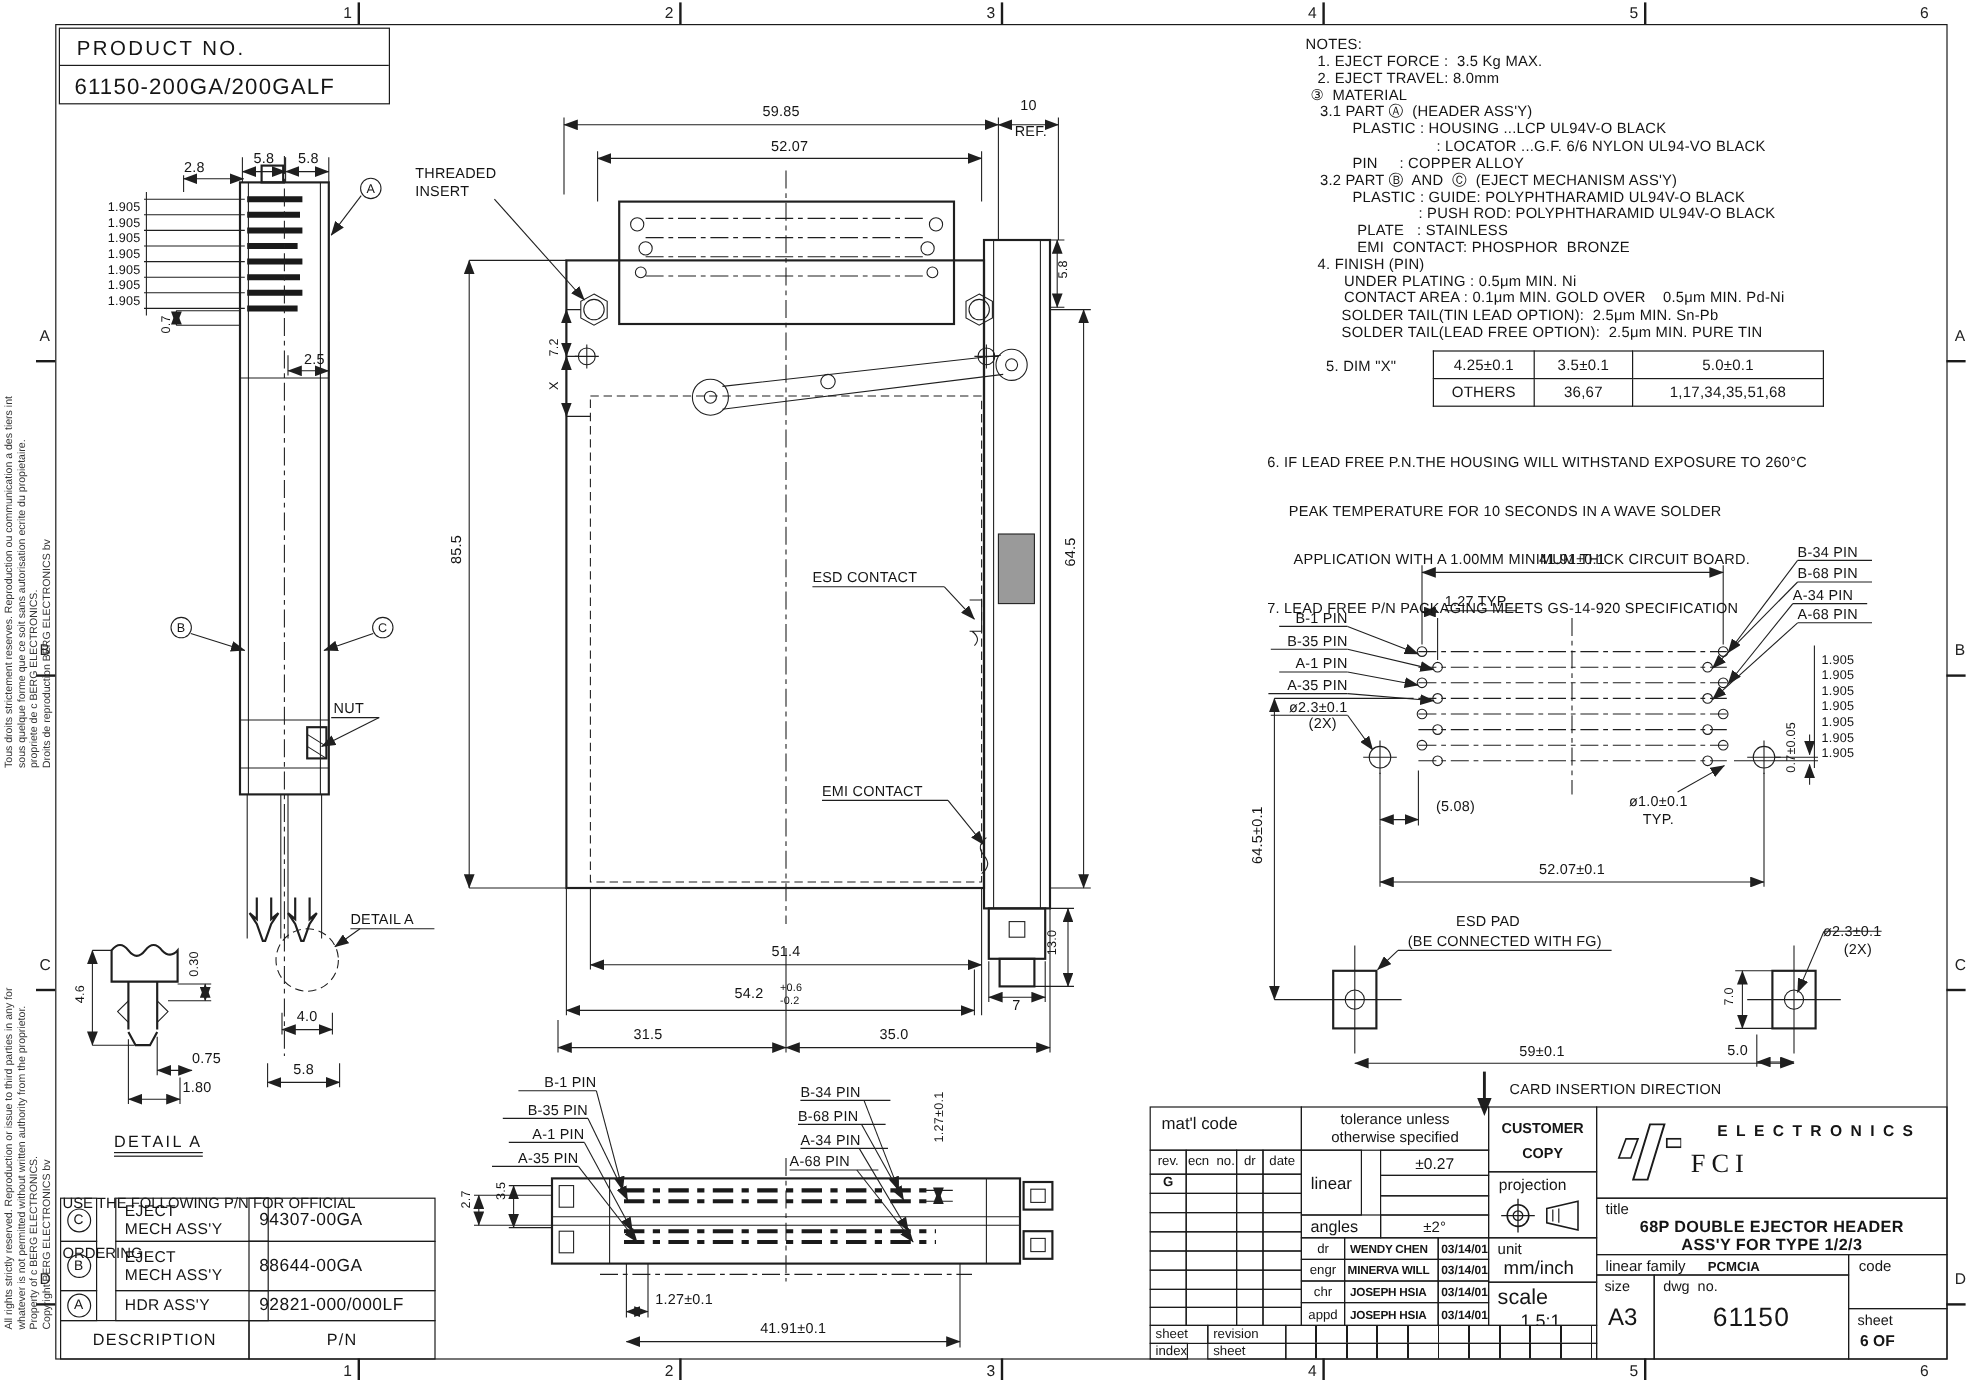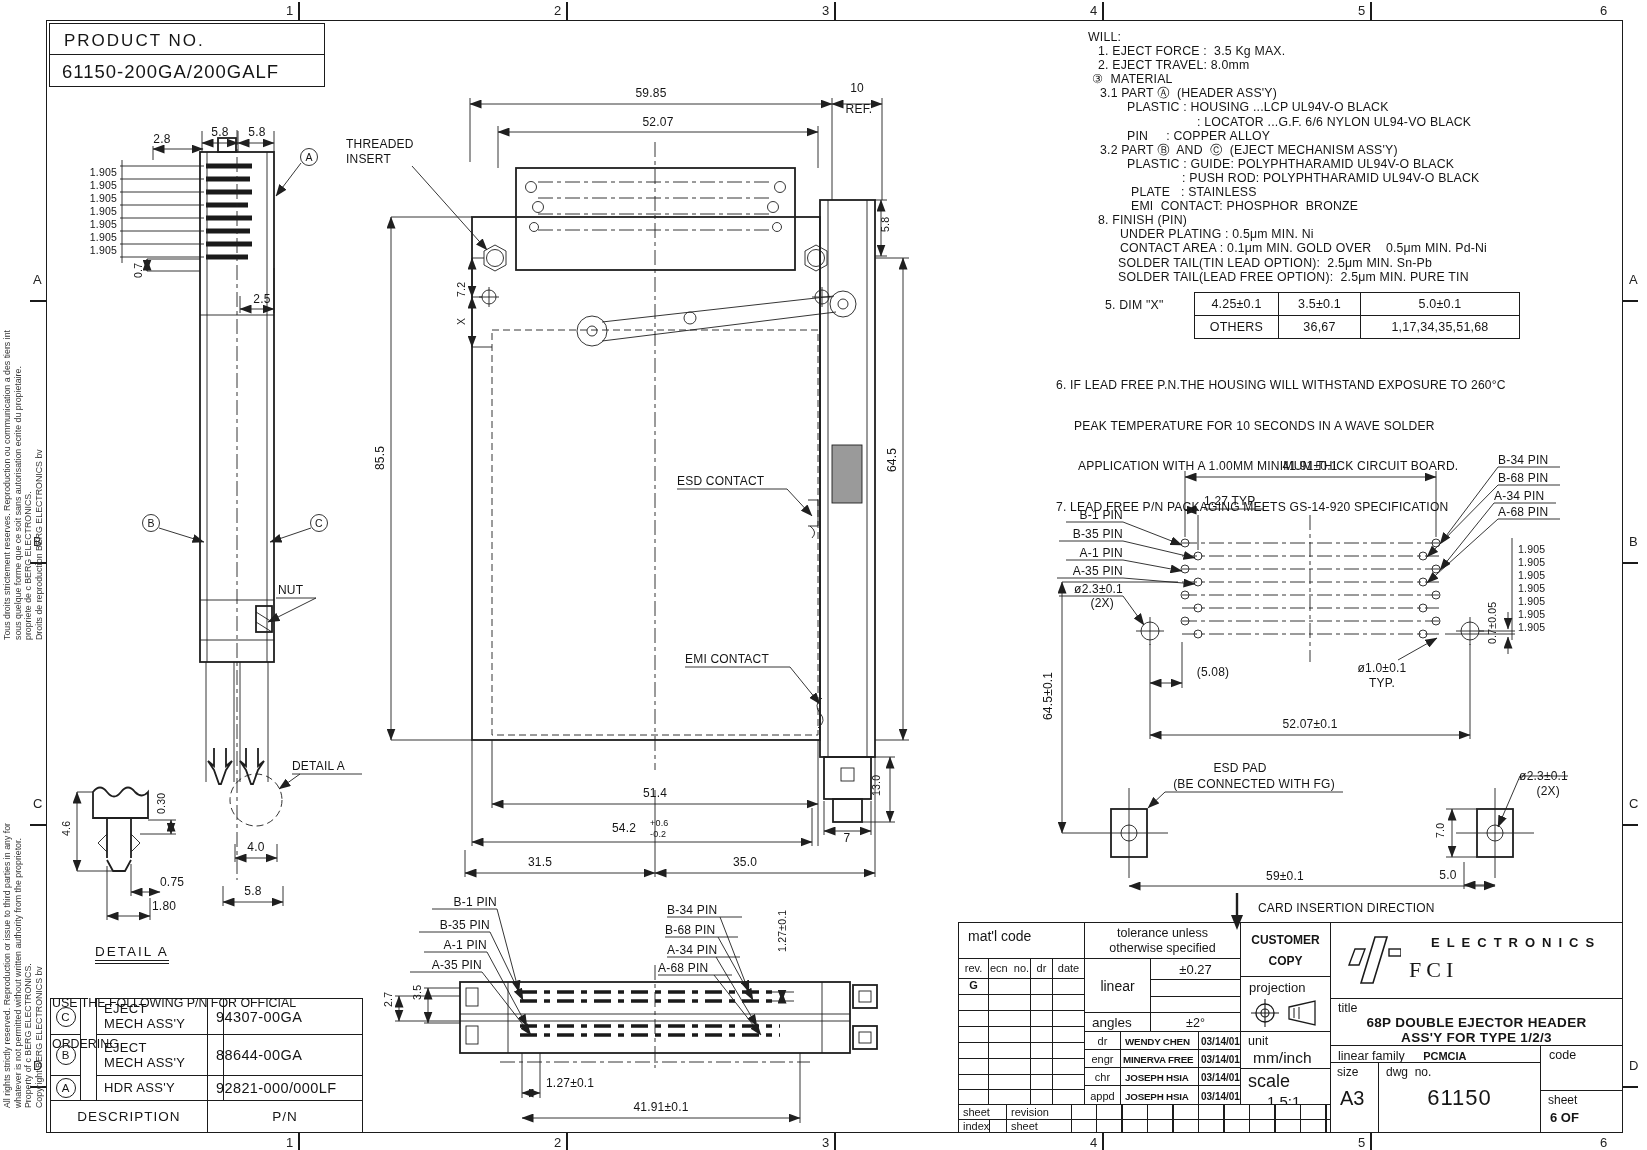--- a/index.html
+++ b/index.html
@@ -432,34 +432,34 @@
 Droits de reproduction BERG ELECTRONICS bv</div>
   </div>
   <div class="vwrap" style="left:2px;top:648px;width:42px;height:460px">
     <div class="vtext" style="top:460px;width:460px">All rights strictly reserved. Reproduction or issue to third parties in any for
 whatever is not permitted without written authority from the proprietor.
 Property of c BERG ELECTRONICS.
 Copyright BERG ELECTRONICS bv</div>
   </div>
 
   <div class="notes">
-    <div style="padding-left:36px">WILL:</div>
+    <div style="padding-left:36px">NOTES:</div>
     <div style="padding-left:46px">1. EJECT FORCE :  3.5 Kg MAX.</div>
     <div style="padding-left:46px">2. EJECT TRAVEL: 8.0mm</div>
     <div style="padding-left:40px">③  MATERIAL</div>
     <div style="padding-left:48px">3.1 PART Ⓐ  (HEADER ASS'Y)</div>
     <div style="padding-left:75px">PLASTIC : HOUSING ...LCP UL94V-O BLACK</div>
     <div style="padding-left:145px">: LOCATOR ...G.F. 6/6 NYLON UL94-VO BLACK</div>
     <div style="padding-left:75px">PIN     : COPPER ALLOY</div>
     <div style="padding-left:48px">3.2 PART Ⓑ  AND  Ⓒ  (EJECT MECHANISM ASS'Y)</div>
     <div style="padding-left:75px">PLASTIC : GUIDE: POLYPHTHARAMID UL94V-O BLACK</div>
     <div style="padding-left:130px">: PUSH ROD: POLYPHTHARAMID UL94V-O BLACK</div>
     <div style="padding-left:79px">PLATE   : STAINLESS</div>
     <div style="padding-left:79px">EMI  CONTACT: PHOSPHOR  BRONZE</div>
-    <div style="padding-left:46px">8. FINISH (PIN)</div>
+    <div style="padding-left:46px">4. FINISH (PIN)</div>
     <div style="padding-left:68px">UNDER PLATING : 0.5μm MIN. Ni</div>
     <div style="padding-left:68px">CONTACT AREA : 0.1μm MIN. GOLD OVER    0.5μm MIN. Pd-Ni</div>
     <div style="padding-left:66px">SOLDER TAIL(TIN LEAD OPTION):  2.5μm MIN. Sn-Pb</div>
     <div style="padding-left:66px">SOLDER TAIL(LEAD FREE OPTION):  2.5μm MIN. PURE TIN</div>
     <div class="dimx">
       <span class="lbl">5. DIM "X"</span>
       <table>
         <tbody><tr>
           <td style="width:83px">4.25±0.1</td>
           <td style="width:81px">3.5±0.1</td>
@@ -558,31 +558,31 @@
     <div class="cell" style="left:72px;top:136px;width:23px;height:17px"></div>
     <div class="cell" style="left:94px;top:136px;width:33px;height:17px"></div>
     <div class="cell" style="left:0;top:152px;width:31px;height:16px"></div>
     <div class="cell" style="left:30px;top:152px;width:43px;height:16px"></div>
     <div class="cell" style="left:72px;top:152px;width:23px;height:16px"></div>
     <div class="cell" style="left:94px;top:152px;width:33px;height:16px"></div>
     <div class="cell" style="left:0;top:167px;width:31px;height:16px"></div>
     <div class="cell" style="left:30px;top:167px;width:43px;height:16px"></div>
     <div class="cell" style="left:72px;top:167px;width:23px;height:16px"></div>
     <div class="cell" style="left:94px;top:167px;width:33px;height:16px"></div>
-    <div class="cell" style="left:126px;top:36px;width:67px;height:55px;font-size:14px;display:flex;align-items:center;justify-content:center">linear</div>
+    <div class="cell" style="left:126px;top:36px;width:51px;height:55px;font-size:14px;display:flex;align-items:center;justify-content:center">linear</div>
     <div class="cell" style="left:192px;top:36px;width:91px;height:22px;font-size:13px;text-align:center;padding-top:3px">±0.27</div>
     <div class="cell" style="left:192px;top:57px;width:91px;height:18px"></div>
     <div class="cell" style="left:192px;top:74px;width:91px;height:17px"></div>
     <div class="cell" style="left:126px;top:90px;width:67px;height:20px;font-size:13.5px;padding:2px 0 0 7px">angles</div>
     <div class="cell" style="left:192px;top:90px;width:91px;height:20px;font-size:12.5px;text-align:center;padding-top:3px">±2°</div>
     <div class="cell" style="left:126px;top:109px;width:37px;height:19px;font-size:11px;text-align:center;padding-top:3px">dr</div>
     <div class="cell appr-name" style="left:162px;top:109px;width:79px;height:19px;padding:4px 0 0 4px">WENDY CHEN</div>
     <div class="cell appr-date" style="left:240px;top:109px;width:43px;height:19px;padding:4px 0 0 2px">03/14/01</div>
     <div class="cell" style="left:126px;top:127px;width:37px;height:19px;font-size:11px;text-align:center;padding-top:3px">engr</div>
-    <div class="cell appr-name" style="left:162px;top:127px;width:79px;height:19px;padding:4px 0 0 2px">MINERVA FREE</div>
+    <div class="cell appr-name" style="left:162px;top:127px;width:79px;height:19px;padding:4px 0 0 2px">MINERVA WILL</div>
     <div class="cell appr-date" style="left:240px;top:127px;width:43px;height:19px;padding:4px 0 0 2px">03/14/01</div>
     <div class="cell" style="left:126px;top:145px;width:37px;height:19px;font-size:11px;text-align:center;padding-top:3px">chr</div>
     <div class="cell appr-name" style="left:162px;top:145px;width:79px;height:19px;padding:4px 0 0 4px">JOSEPH HSIA</div>
     <div class="cell appr-date" style="left:240px;top:145px;width:43px;height:19px;padding:4px 0 0 2px">03/14/01</div>
     <div class="cell" style="left:126px;top:163px;width:37px;height:20px;font-size:11px;text-align:center;padding-top:4px">appd</div>
     <div class="cell appr-name" style="left:162px;top:163px;width:79px;height:20px;padding:5px 0 0 4px">JOSEPH HSIA</div>
     <div class="cell appr-date" style="left:240px;top:163px;width:43px;height:20px;padding:5px 0 0 2px">03/14/01</div>
     <div class="cell" style="left:282px;top:54px;width:91px;height:56px">
       <div style="font-size:13px;padding:3px 0 0 8px">projection</div>
       <svg width="80" height="32" style="position:absolute;left:6px;top:20px">

